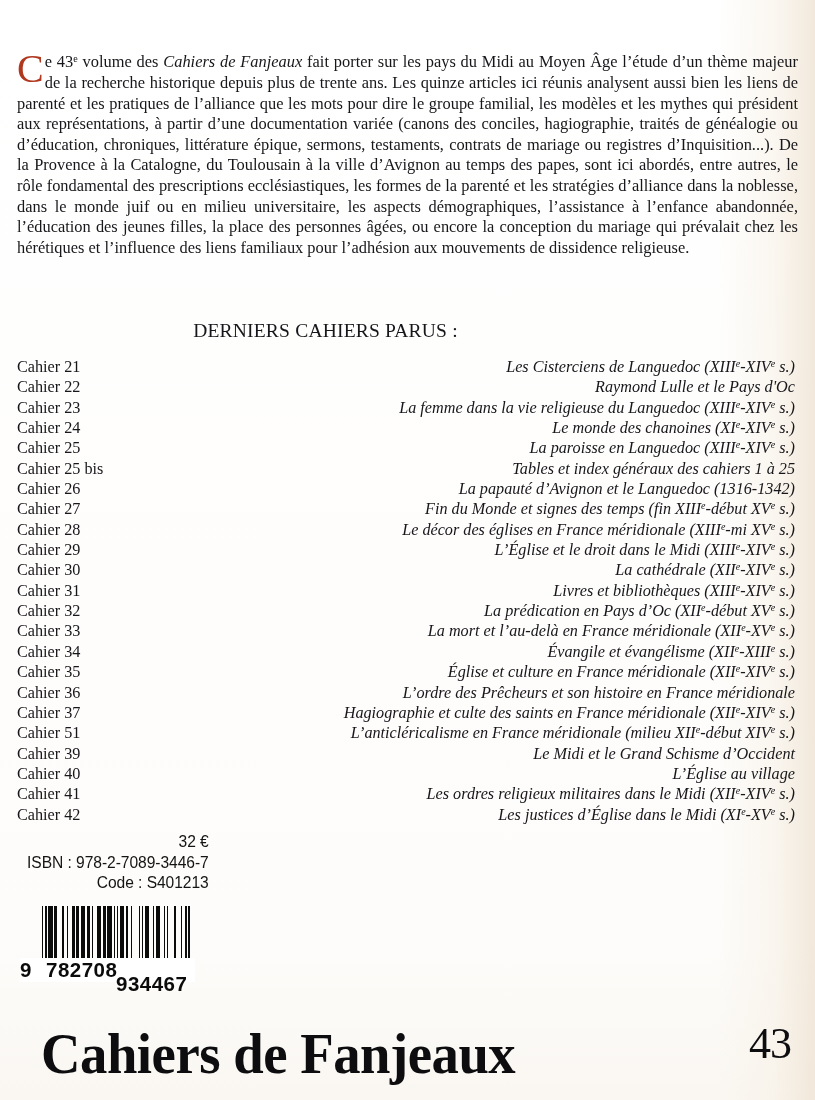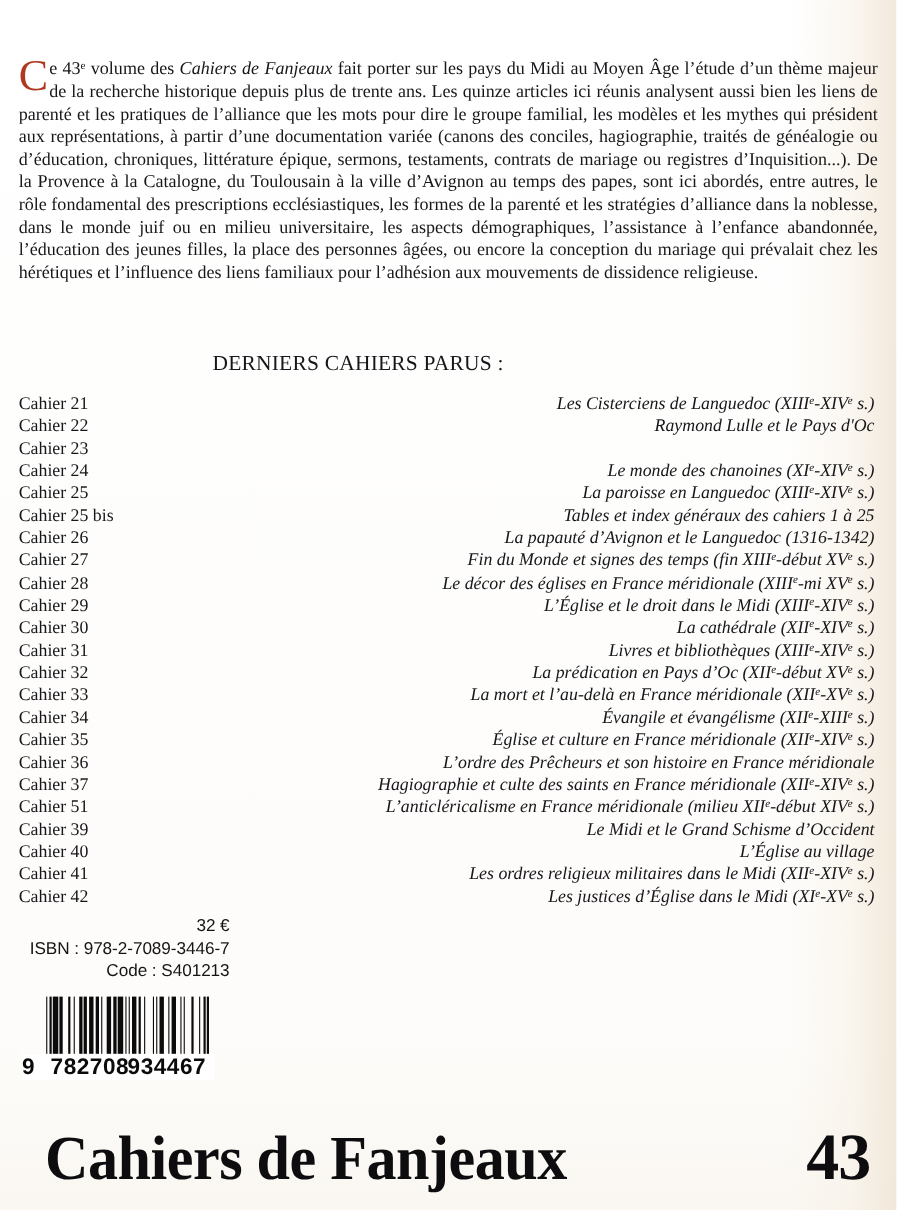--- a/index.html
+++ b/index.html
@@ -143,43 +143,43 @@
     letter-spacing: 0.5px;
     background: #ffffff;
   }
   #barcode-digits .d-lead {
     position: absolute; left: 0; top: 0;
   }
   #barcode-digits .d-left {
     position: absolute; left: 26px; top: 0;
   }
   #barcode-digits .d-right {
-    position: absolute; left: 96px; top: 0;
+    position: absolute; left: 96px; top: 14px;
   }
 
   
   #footer-title {
     position: absolute;
     left: 41px;
     top: 1021px;
     font-family: "Liberation Serif", serif;
     font-weight: 700;
     font-size: 57px;
     letter-spacing: -0.5px;
     color: #0d0d0f;
     transform: scaleX(0.96);
     transform-origin: left top;
   }
   #footer-volume {
     position: absolute;
     right: 24px;
     top: 1018px;
     font-family: "Liberation Serif", serif;
-    font-weight: 700;
-    font-size: 60px;
+    font-weight: 400;
+    font-size: 44px;
     color: #0d0d0f;
     letter-spacing: -1px;
   }
 </style>
 </head>
 <body>
 
 <div id="page" class="sheet">
 
   <p id="blurb">
@@ -192,20 +192,21 @@
       <div class="row">
         <span class="num">Cahier 21</span>
         <span class="title">Les Cisterciens de Languedoc (XIII<sup class="ord">e</sup>-XIV<sup class="ord">e</sup> s.)</span>
       </div>
       <div class="row">
         <span class="num">Cahier 22</span>
         <span class="title">Raymond Lulle et le Pays d'Oc</span>
       </div>
       <div class="row">
         <span class="num">Cahier 23</span>
+        <span class="title">La femme dans la vie religieuse du Languedoc (XIII<sup class="ord">e</sup>-XIV<sup class="ord">e</sup> s.)</span>
       </div>
       <div class="row">
         <span class="num">Cahier 24</span>
         <span class="title">Le monde des chanoines (XI<sup class="ord">e</sup>-XIV<sup class="ord">e</sup> s.)</span>
       </div>
       <div class="row">
         <span class="num">Cahier 25</span>
         <span class="title">La paroisse en Languedoc (XIII<sup class="ord">e</sup>-XIV<sup class="ord">e</sup> s.)</span>
       </div>
       <div class="row">

